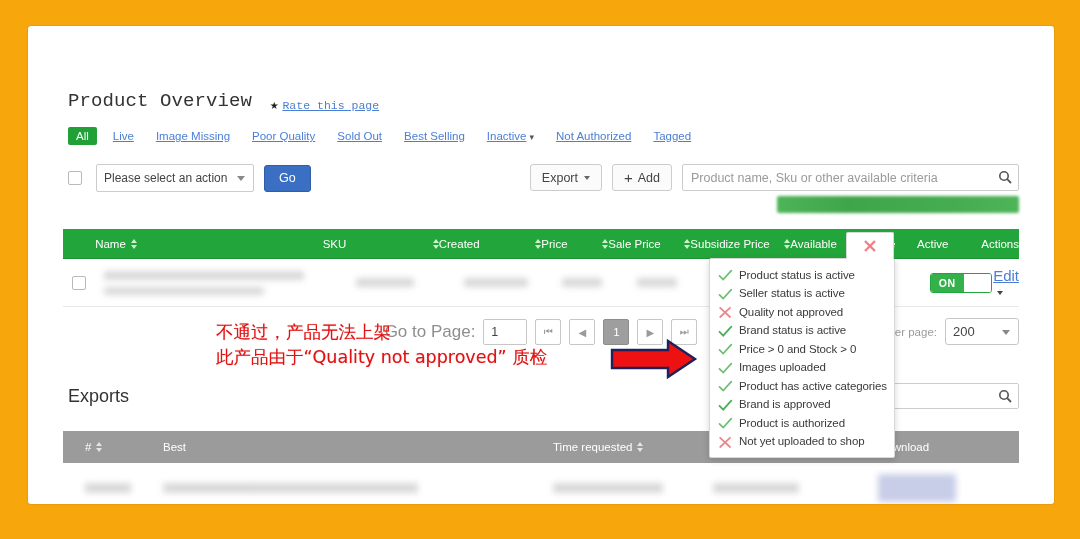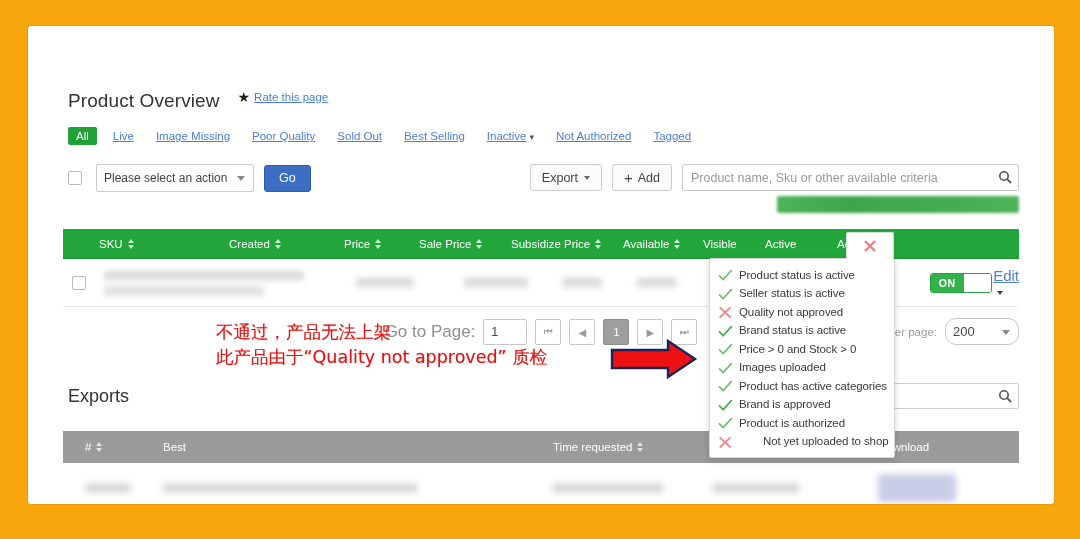--- a/index.html
+++ b/index.html
@@ -15,21 +15,21 @@
     position: absolute;
     left: 28px; top: 26px;
     width: 1026px; height: 478px;
     background: #ffffff;
     border-radius: 3px;
     box-shadow: 0 0 0 1px rgba(0,0,0,.05);
     overflow: hidden;
   }
 
   
-  .page-head { position:absolute; left:40px; top:64px; display:flex; align-items:flex-start; }
+  .page-head { position:absolute; left:40px; top:64px; display:flex; align-items:flex-end;font-family:Liberation Mono, monospace; }
   .page-title { font-size: 19px; color: #333; font-weight: 400; letter-spacing:.1px; }
   .rate-wrap { display:flex; align-items:center; margin-left:18px; }
   .star { color:#222; font-size:14px; margin-right:4px; line-height:1; }
   .rate-link { font-size:11.5px; color:#4b7fd6; text-decoration:underline; }
 
   
   .tabs { position:absolute; left:40px; top:101px; display:flex; align-items:center; }
   .tab {
     font-size:11.5px; color:#4b7fd6; text-decoration:underline;
     margin-right:22px; white-space:nowrap;
@@ -99,21 +99,21 @@
     background:linear-gradient(90deg,#3fae4a,#2f9e3c 30%,#35a543 70%,#3fae4a);
     border-radius:2px; filter: blur(1.6px); opacity:.92;
   }
 
   
   .ptable { position:absolute; left:35px; top:203px; right:35px; }
   .ph {
     height:30px; background:#22a53a; display:flex; align-items:center;
     color:#fff; font-size:11.5px; border-bottom:1px solid #1d9233;
   }
-  .ph .c { display:flex; align-items:center; justify-content:flex-start; }
+  .ph .c { display:flex; align-items:center; justify-content:space-between; }
   .sorter {
     margin-left:5px; display:inline-flex; flex-direction:column;
     line-height:0; opacity:.85;
   }
   .sorter i { display:block; width:0; height:0; border-left:3px solid transparent; border-right:3px solid transparent; }
   .sorter i.up { border-bottom:4px solid #e6ffe6; margin-bottom:2px; }
   .sorter i.dn { border-top:4px solid #e6ffe6; }
 
   .prow { height:48px; display:flex; align-items:center; border-bottom:1px solid #e8e8e8; position:relative; }
   .prow .c { display:flex; align-items:center; justify-content:center; font-size:12px; color:#555; height:100%; }
@@ -147,21 +147,21 @@
   }
   .pbtn {
     width:26px; height:26px; border:1px solid #c7c7c7; background:#fff;
     border-radius:2px; margin-left:8px; display:flex; align-items:center;
     justify-content:center; color:#9b9b9b; font-size:10px; cursor:pointer;
   }
   .pbtn.cur { background:#9e9e9e; color:#fff; border-color:#8d8d8d; font-size:11.5px; }
   .ipp { position:absolute; right:0; top:4px; display:flex; align-items:center; }
   .ipp .lbl2 { font-size:11.5px; color:#9b9b9b; margin-right:8px; }
   select.ipp-select {
-    width:74px; height:27px; border:1px solid #c7c7c7; border-radius:11px;
+    width:74px; height:27px; border:1px solid #c7c7c7; border-radius:3px;
     font-size:13px; color:#444; padding-left:7px; background:#fff;
     appearance:none; -webkit-appearance:none;
     font-family:"Liberation Sans", sans-serif;
   }
 
   
   .exports-title { position:absolute; left:40px; top:360px; font-size:18px; color:#333; }
   .exp-search {
     position:absolute; right:35px; top:357px; width:212px; height:26px;
     border:1px solid #ccc; background:#fff; border-radius:2px;
@@ -188,21 +188,21 @@
     box-shadow:0 2px 7px rgba(0,0,0,.16); padding:9px 8px 8px 8px; z-index:40;
   }
   .popup-close {
     position:absolute; left:846px; top:232px; width:48px; height:27px;
     background:#fff; border:1px solid #d8d8d8; border-bottom:none;
     border-radius:2px 2px 0 0; display:flex; align-items:center;
     justify-content:center; z-index:41; cursor:pointer;
   }
   .popup-close svg { display:block; }
   .chk-item { display:flex; align-items:center; margin-bottom:5.5px; }
-  .chk-item:last-child { margin-bottom:1px;gap:24px; }
+  .chk-item:last-child { margin-bottom:1px; }
   .chk-ico { width:15px; height:13px; margin-right:6px; flex:0 0 15px; }
   .chk-txt { font-size:11.5px; color:#3a3a3a; white-space:nowrap; letter-spacing:-.1px; }
 
   
   .anno {
     position:absolute; left:216px; top:320px; z-index:30;
     font-size:17.5px; line-height:1.45; color:#e01212;
     font-family:"DejaVu Sans", sans-serif; font-weight:500;
     text-shadow:0 0 1px rgba(224,18,18,.4);
   }
@@ -263,20 +263,27 @@
         </span>
       </div>
     </div>
   </div>
 
   <div class="green-toast"></div>
 
   <div class="ptable">
     <div class="ph">
       <div class="c" style="width:36px;"></div>
+      <div class="c" style="width:255px; justify-content:flex-start;">
+        <span>Name</span>
+        <span class="sorter">
+            <i class="up"></i>
+            <i class="dn"></i>
+          </span>
+      </div>
       <div class="c" style="width:130px;">
         <span>SKU</span>
         <span class="sorter">
             <i class="up"></i>
             <i class="dn"></i>
           </span>
       </div>
       <div class="c" style="width:115px;">
         <span>Created</span>
         <span class="sorter">

